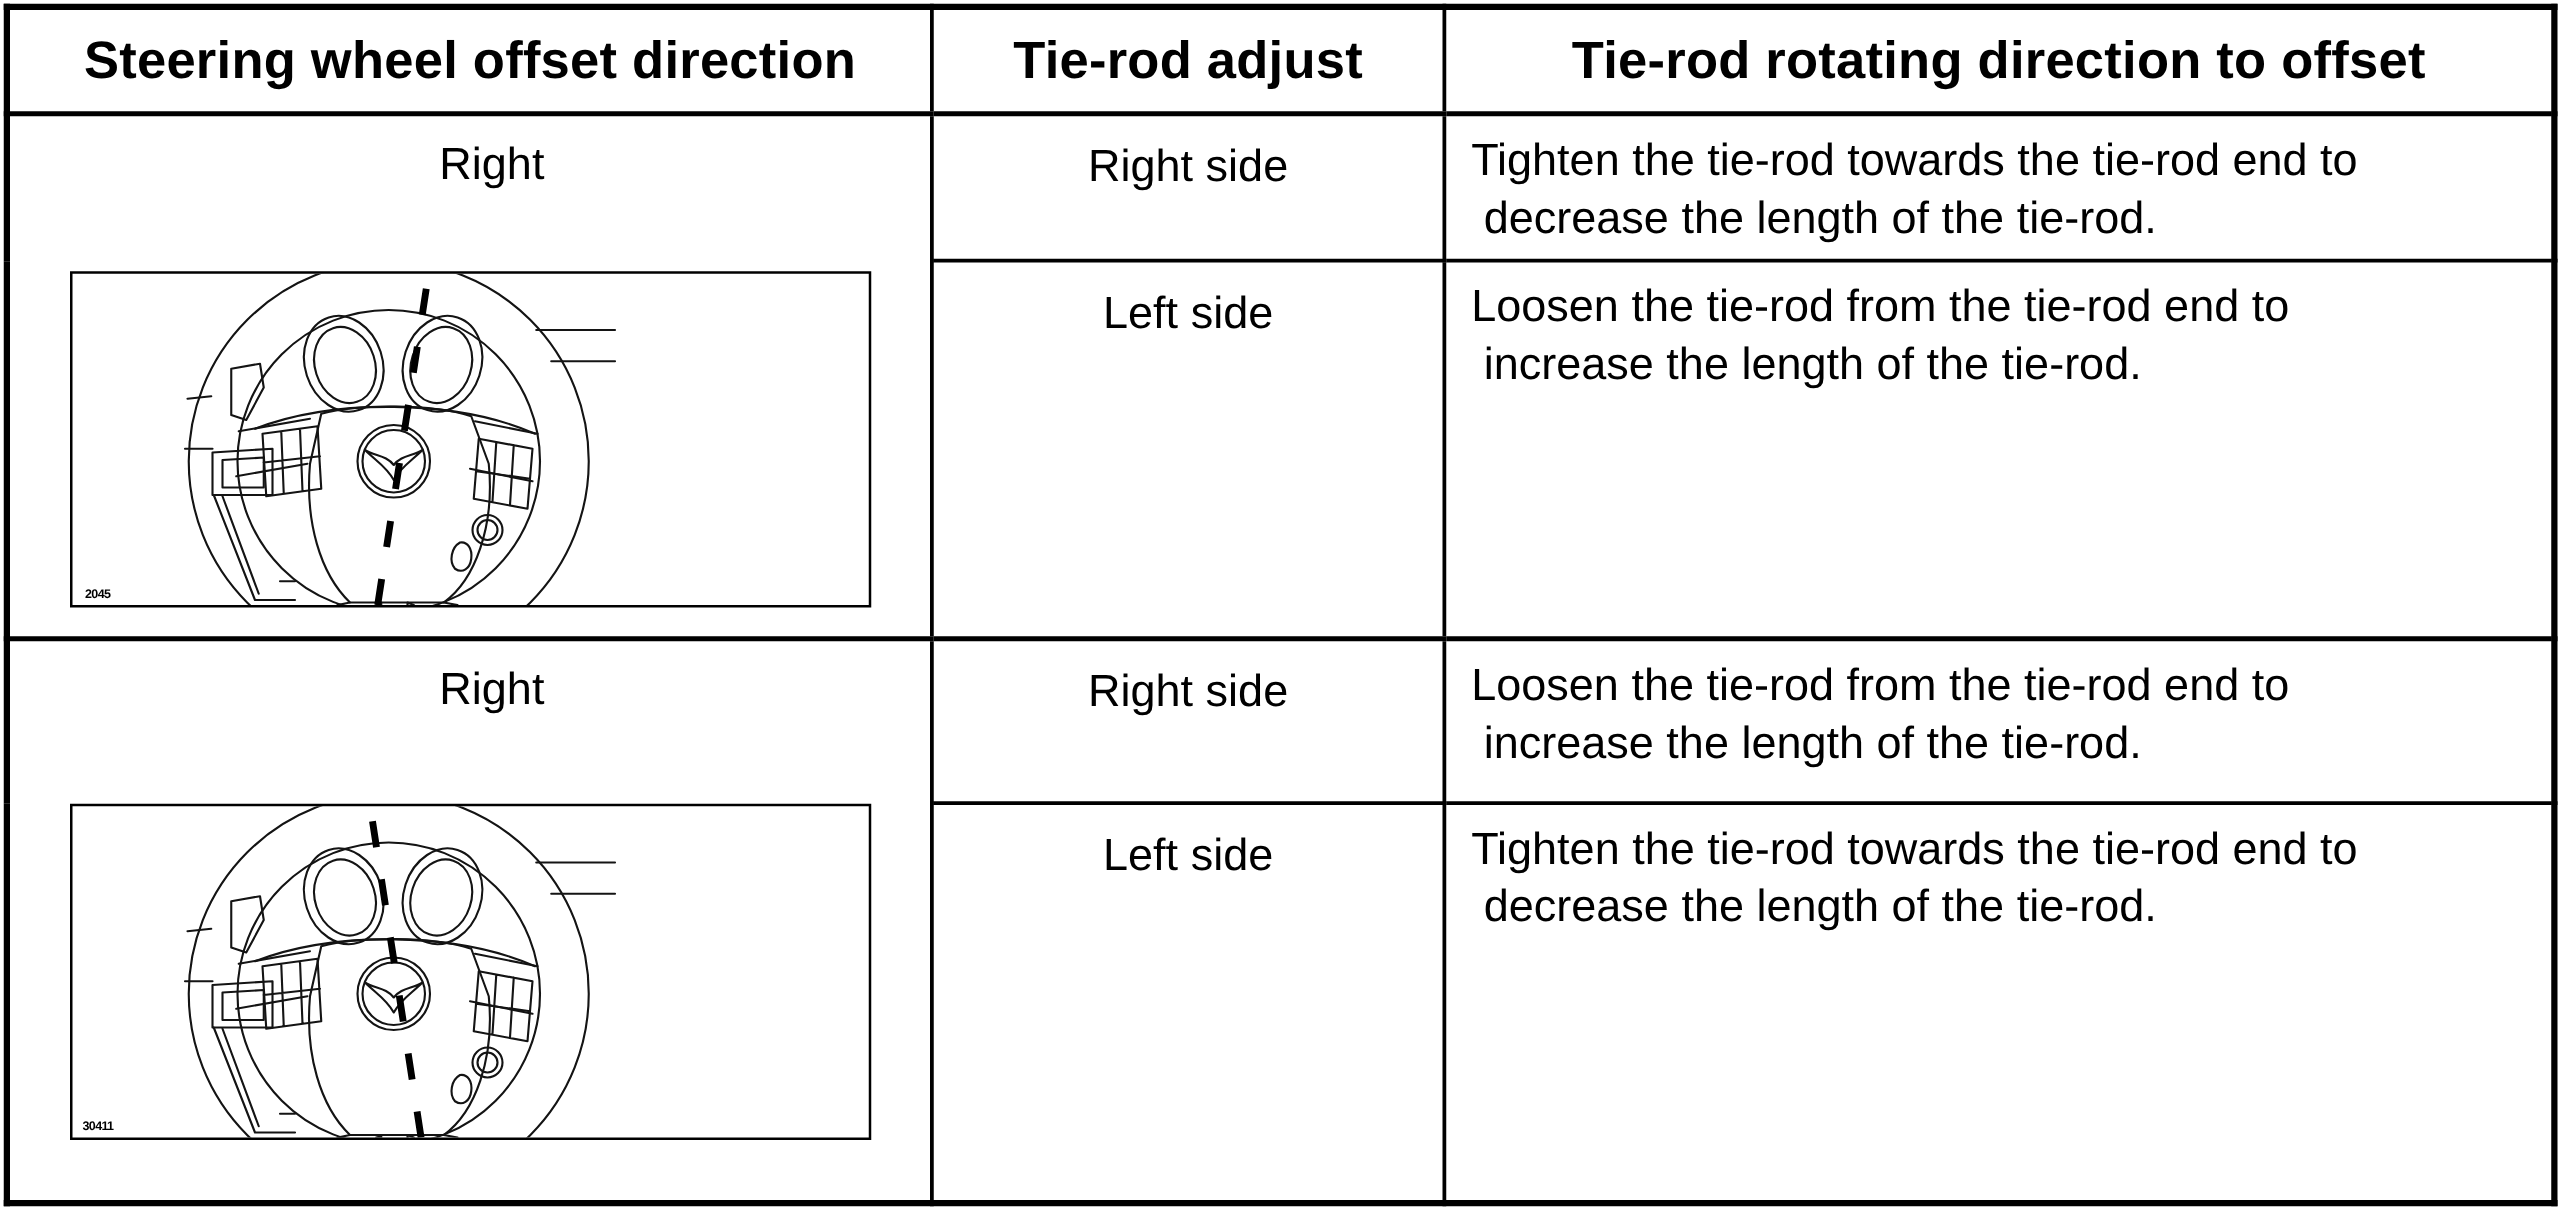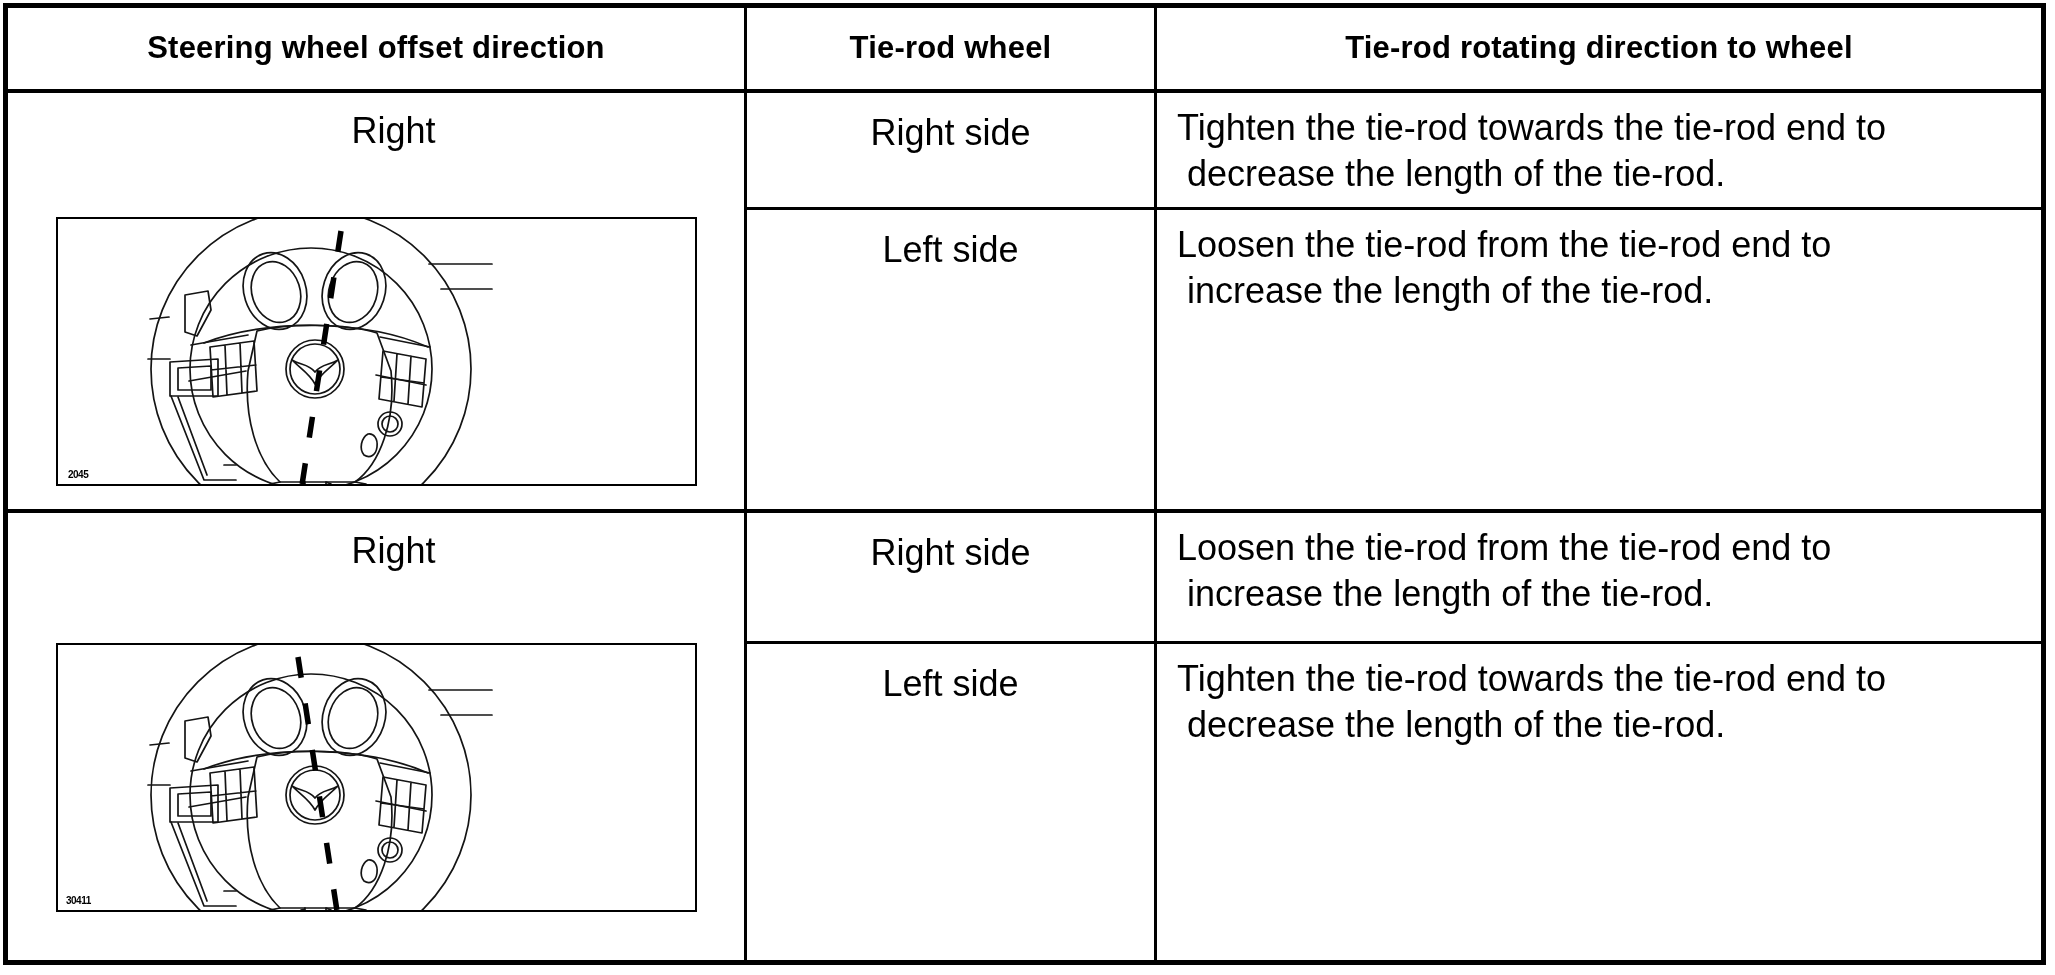--- a/index.html
+++ b/index.html
@@ -26,21 +26,21 @@
     overflow: hidden;
   }
   tr.group-start td { border-top: 4px solid #000; }
 
   tr.header-row { height: 85px; }
   tr.row-1a { height: 118px; }
   tr.row-1b { height: 302px; }
   tr.row-2a { height: 132px; }
 
   th.col-header {
-    font-size: 31px;
+    font-size: 42px;
     font-weight: bold;
     text-align: center;
     vertical-align: middle;
     letter-spacing: 0.2px;
   }
   td { vertical-align: top; font-size: 36px; }
 
   td.dir-cell { text-align: center; padding-top: 16px; }
   .dir-label { line-height: 44px; display: block; margin-left: 35px; }
 
@@ -125,22 +125,22 @@
   <table class="manual">
     <colgroup>
       <col style="width:740px">
       <col style="width:410px">
       <col>
     </colgroup>
 
     <tbody>
         <tr class="header-row">
       <th class="col-header">Steering wheel offset direction</th>
-      <th class="col-header">Tie-rod wheel</th>
-      <th class="col-header">Tie-rod rotating direction to wheel</th>
+      <th class="col-header">Tie-rod adjust</th>
+      <th class="col-header">Tie-rod rotating direction to offset</th>
     </tr>
 
     <tr class="row-1a group-start">
       <td class="dir-cell" rowspan="2">
         <span class="dir-label">Right</span>
         <div class="figure figure-1">
           <svg viewBox="0 0 637 265">
             <use href="#wheel"></use>
             <polyline class="dash-line" points="283,12 244,266"></polyline>
             <text class="fig-code" x="10" y="259">2045</text>

